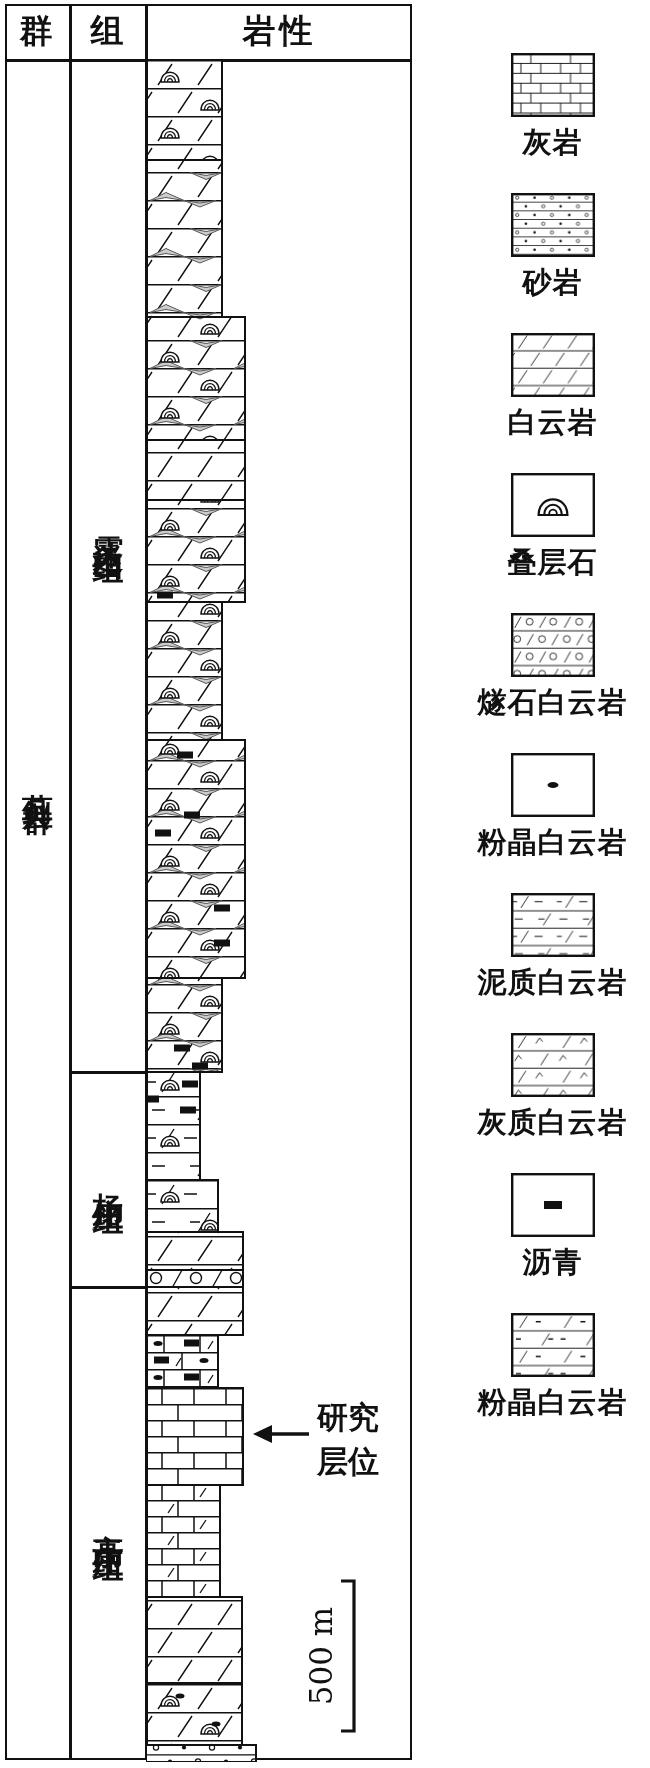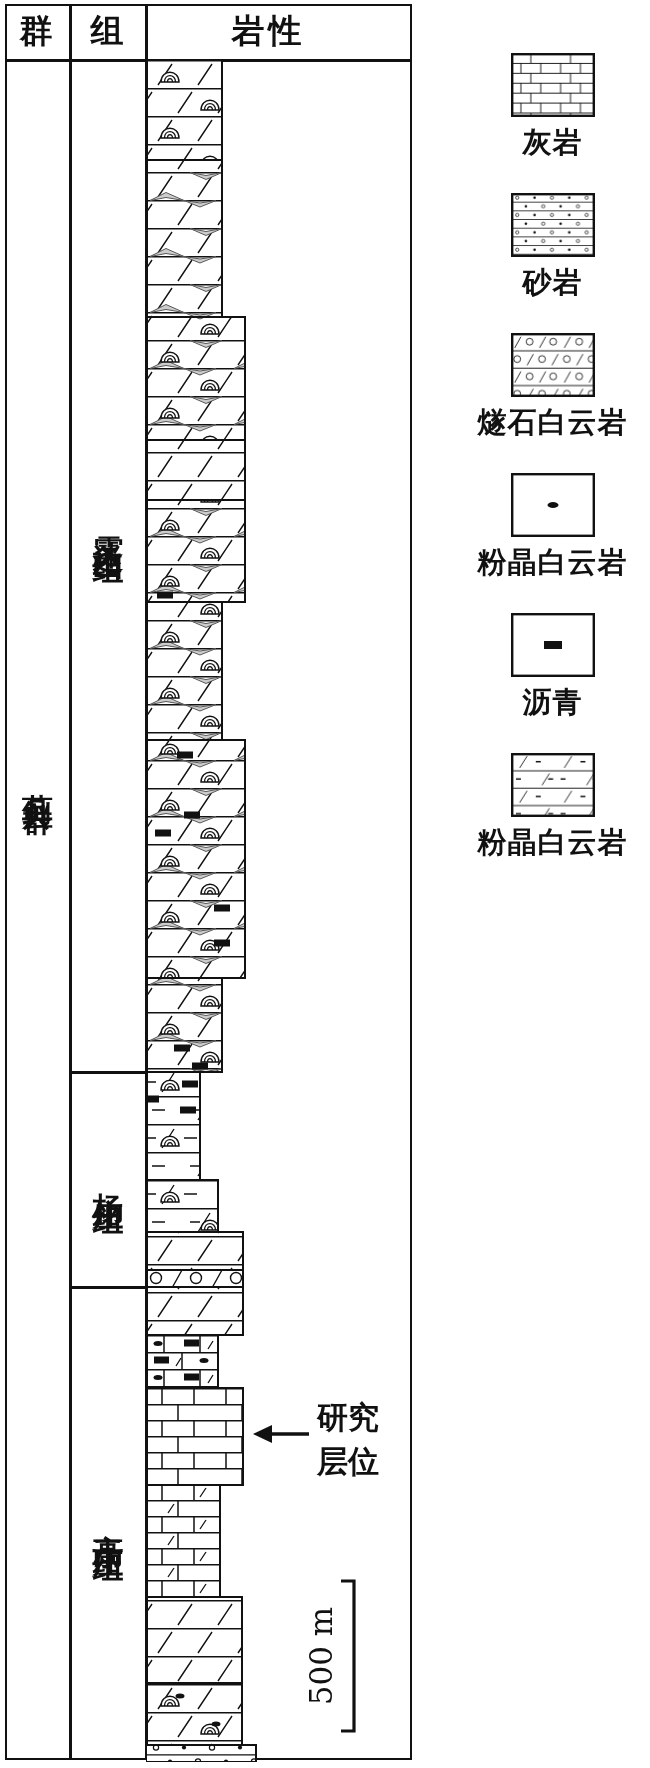--- a/index.html
+++ b/index.html
@@ -6,21 +6,21 @@
   .page{position:relative;width:650px;height:1768px;background:#fff;overflow:hidden;
         font-family:"DejaVu Serif","Liberation Serif",serif;color:#111;}
   .abs{position:absolute;}
   .line{position:absolute;background:#111;}
   .table-outline{position:absolute;left:5px;top:4px;width:407px;height:1756px;
         border:2.5px solid #111;box-sizing:border-box;}
   .hdr{position:absolute;top:8px;height:46px;display:flex;align-items:center;justify-content:center;
         font-size:33px;font-weight:bold;letter-spacing:4px;}
   .h-qun{left:5px;width:66px;}
   .h-zu{left:71px;width:76px;}
-  .h-yanxing{left:136px;width:265px;}
+  .h-yanxing{left:147px;width:265px;}
   .vlabel{position:absolute;display:flex;align-items:center;justify-content:center;}
   .vlabel span{writing-mode:vertical-rl;text-orientation:upright;font-size:31px;letter-spacing:6px;font-weight:bold;}
   .lbl-jixian{left:7px;width:62px;top:712px;height:130px;}
   .lbl-wumishan{left:71px;width:75px;top:448px;height:150px;}
   .lbl-yangzhuang{left:71px;width:75px;top:1116px;height:122px;}
   .lbl-gaoyuzhuang{left:71px;width:75px;top:1436px;height:170px;}
   .legend{position:absolute;left:450px;top:53px;width:205px;display:flex;flex-direction:column;align-items:center;}
   .legend-item{display:flex;flex-direction:column;align-items:center;margin-bottom:35px;}
   .legend-label{margin-top:9px;font-size:29px;font-weight:bold;letter-spacing:1px;line-height:32px;white-space:nowrap;}
   svg text{font-family:"DejaVu Serif","Liberation Serif",serif;}
@@ -260,37 +260,75 @@
             <rect x="0" y="0" width="136" height="104" fill="url(#pat-sand)"></rect>
           </g>
           <rect x="1.2" y="1.2" width="81.6" height="61.6" fill="none" stroke="#111" stroke-width="2.4"></rect>
         </svg>
         <div class="legend-label">砂岩</div>
       </div>
       <div class="legend-item">
         <svg width="84" height="64" viewBox="0 0 84 64">
           <rect x="0" y="0" width="84" height="64" fill="#fff"></rect>
           <g transform="scale(0.62)">
+            <rect x="0" y="0" width="136" height="104" fill="url(#pat-dol)"></rect>
+          </g>
+          <rect x="1.2" y="1.2" width="81.6" height="61.6" fill="none" stroke="#111" stroke-width="2.4"></rect>
+        </svg>
+        <div class="legend-label">白云岩</div>
+      </div>
+      <div class="legend-item">
+        <svg width="84" height="64" viewBox="0 0 84 64">
+          <rect x="0" y="0" width="84" height="64" fill="#fff"></rect>
+          <use href="#dome" xlink:href="#dome" transform="translate(42,42) scale(1.6)"></use>
+          <rect x="1.2" y="1.2" width="81.6" height="61.6" fill="none" stroke="#111" stroke-width="2.4"></rect>
+        </svg>
+        <div class="legend-label">叠层石</div>
+      </div>
+      <div class="legend-item">
+        <svg width="84" height="64" viewBox="0 0 84 64">
+          <rect x="0" y="0" width="84" height="64" fill="#fff"></rect>
+          <g transform="scale(0.62)">
             <rect x="0" y="0" width="136" height="104" fill="url(#pat-intra)"></rect>
           </g>
           <rect x="1.2" y="1.2" width="81.6" height="61.6" fill="none" stroke="#111" stroke-width="2.4"></rect>
         </svg>
         <div class="legend-label">燧石白云岩</div>
       </div>
       <div class="legend-item">
         <svg width="84" height="64" viewBox="0 0 84 64">
           <rect x="0" y="0" width="84" height="64" fill="#fff"></rect>
           <ellipse cx="42" cy="32" rx="5.5" ry="3" fill="#111"></ellipse>
           <rect x="1.2" y="1.2" width="81.6" height="61.6" fill="none" stroke="#111" stroke-width="2.4"></rect>
         </svg>
         <div class="legend-label">粉晶白云岩</div>
       </div>
       <div class="legend-item">
         <svg width="84" height="64" viewBox="0 0 84 64">
           <rect x="0" y="0" width="84" height="64" fill="#fff"></rect>
+          <g transform="scale(0.62)">
+            <rect x="0" y="0" width="136" height="104" fill="url(#pat-argdol)"></rect>
+          </g>
+          <rect x="1.2" y="1.2" width="81.6" height="61.6" fill="none" stroke="#111" stroke-width="2.4"></rect>
+        </svg>
+        <div class="legend-label">泥质白云岩</div>
+      </div>
+      <div class="legend-item">
+        <svg width="84" height="64" viewBox="0 0 84 64">
+          <rect x="0" y="0" width="84" height="64" fill="#fff"></rect>
+          <g transform="scale(0.62)">
+            <rect x="0" y="0" width="136" height="104" fill="url(#pat-calcdol)"></rect>
+          </g>
+          <rect x="1.2" y="1.2" width="81.6" height="61.6" fill="none" stroke="#111" stroke-width="2.4"></rect>
+        </svg>
+        <div class="legend-label">灰质白云岩</div>
+      </div>
+      <div class="legend-item">
+        <svg width="84" height="64" viewBox="0 0 84 64">
+          <rect x="0" y="0" width="84" height="64" fill="#fff"></rect>
           <rect x="33" y="28" width="18" height="8" fill="#111"></rect>
           <rect x="1.2" y="1.2" width="81.6" height="61.6" fill="none" stroke="#111" stroke-width="2.4"></rect>
         </svg>
         <div class="legend-label">沥青</div>
       </div>
       <div class="legend-item">
         <svg width="84" height="64" viewBox="0 0 84 64">
           <rect x="0" y="0" width="84" height="64" fill="#fff"></rect>
           <g transform="scale(0.62)">
             <rect x="0" y="0" width="136" height="104" fill="url(#pat-pcdol)"></rect>

